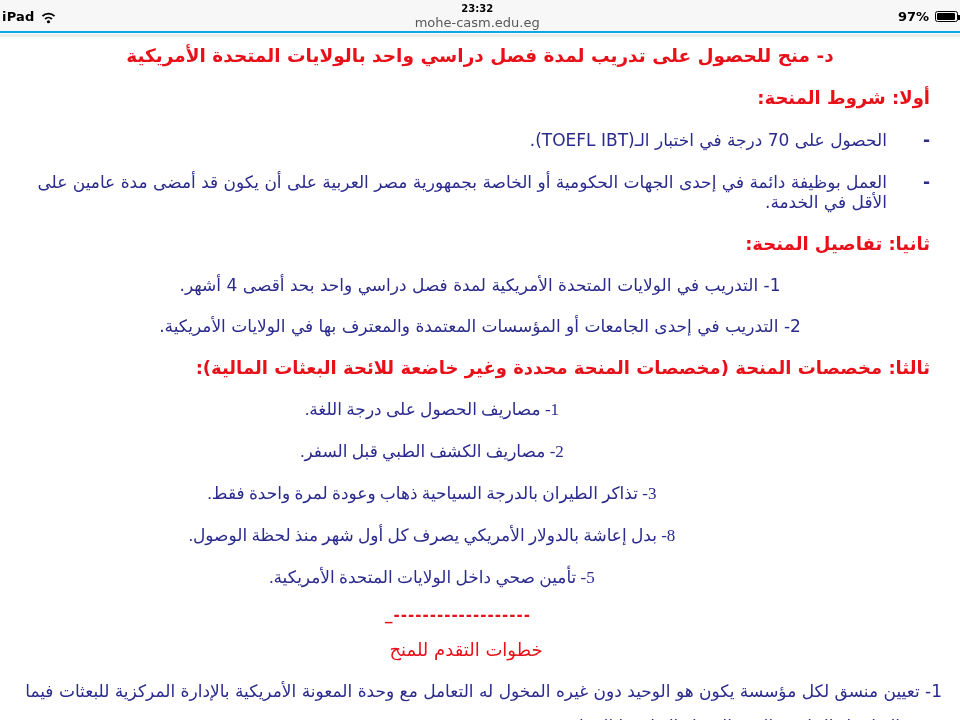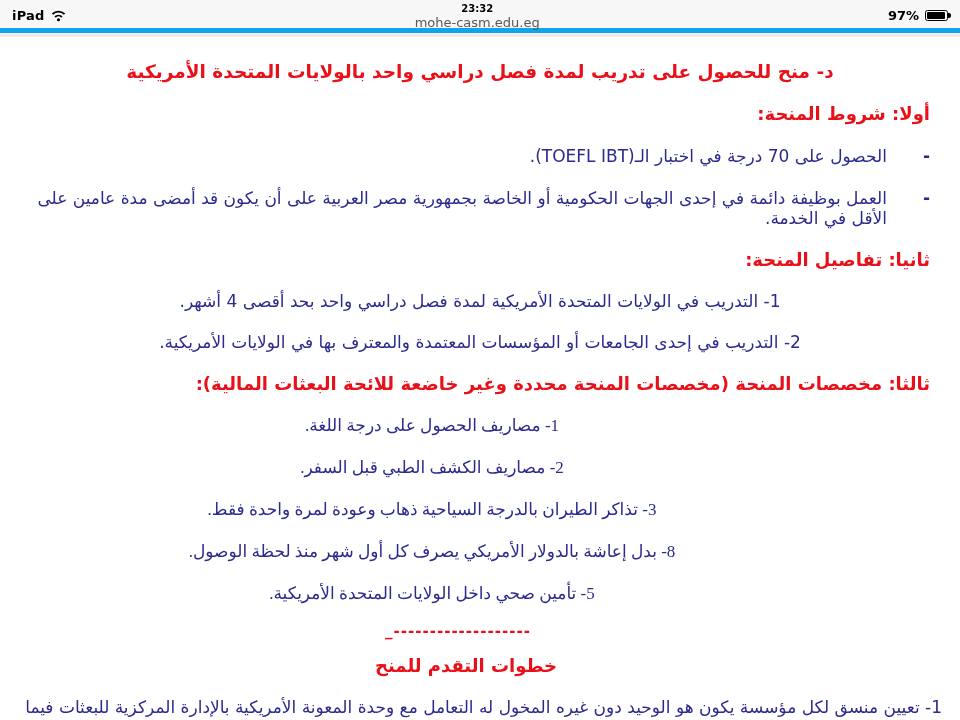--- a/index.html
+++ b/index.html
@@ -7,23 +7,23 @@
   body {
     font-family: "DejaVu Sans", sans-serif;
     background:#fff;
     overflow:hidden;
   }
   .screen { width:960px; height:720px; background:#fff; position:relative; }
 
   
   .statusbar {
     height:33px; background:#f7f7f7;
-    border-bottom:5px solid #0ea5e9;
+    border-bottom:2px solid #0ea5e9;
     display:flex; align-items:stretch; justify-content:space-between;
-    padding:0 12px; position:relative;
+    padding:0 2px; position:relative;
   }
   .statusbar::after {
     content:""; position:absolute; left:0; right:0; top:34px; height:3px;
     background:#ececec;
   }
   .sb-left { display:flex; align-items:center; gap:5px; padding-top:2px; }
   .sb-device { font-size:13px; color:#000; font-weight:bold; letter-spacing:.2px; }
   .wifi-svg { display:block; margin-top:1px; }
   .sb-center { text-align:center; padding-top:3px; line-height:1.15; }
   .sb-time { font-size:10px; font-weight:bold; color:#000; }
@@ -39,41 +39,41 @@
 
   
   .page {
     direction:rtl;
     padding:12px 30px 0 30px;
     color:#2b2b8e;
   }
   .red { color:#e8111a; }
   .doc-title {
     text-align:center; font-weight:bold; font-size:18.5px;
-    margin-top:16px;
+    margin-top:0;
   }
   .sec-heading {
     text-align:right; font-weight:bold; font-size:18px;
     margin-top:21px;
   }
   .bullet {
     display:flex; column-gap:36px; margin-top:22px;
     font-size:17px; text-align:right;
   }
   .bullet .dash { flex:0 0 auto; font-weight:bold; }
   .num-item {
     text-align:center; font-size:17px; margin-top:21px;
   }
   .indent { margin-right:96px;font-family:Liberation Serif, serif; }
   .divider {
     direction:ltr; text-align:center; font-weight:bold; font-size:15px;
     letter-spacing:1px; margin-top:18px; transform:translateX(-22px);
   }
   .steps-heading {
-    text-align:center; font-weight:bold; font-size:18px;
+    text-align:center; font-weight:normal; font-size:18px;
     margin-top:15px; transform:translateX(-14px);
   }
   .footer-item {
     text-align:right; font-size:17px; line-height:2.05;
     margin-top:14px; margin-left:-14px; margin-right:-12px;
   }
 </style>
 </head>
 <body>
 

